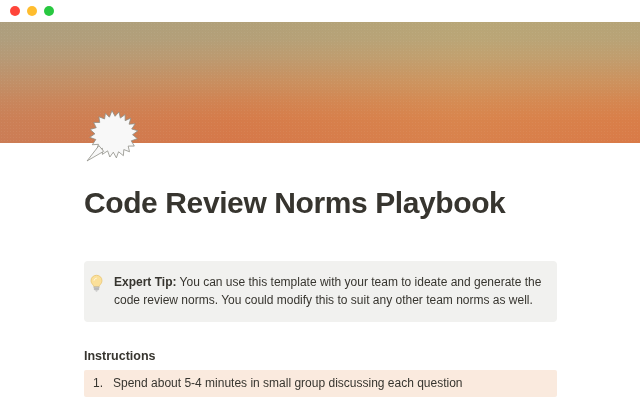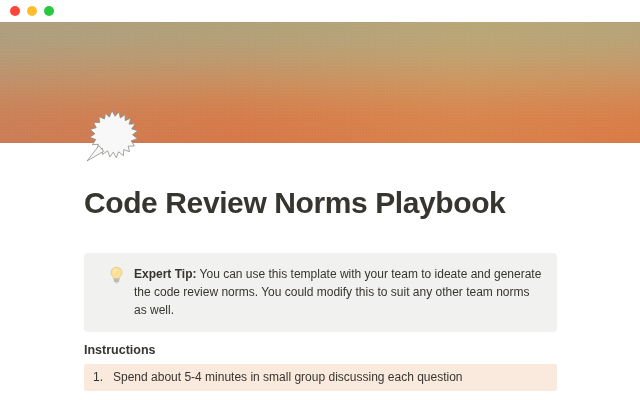--- a/index.html
+++ b/index.html
@@ -93,24 +93,24 @@
     margin-top: 42px;
     font-size: 30px;
     line-height: 36px;
     font-weight: bold;
     letter-spacing: -0.4px;
     color: #37352f;
   }
 
   
   .callout {
-    margin-top: 32px;
+    margin-top: 40px;
     background: #f1f1ef;
     border-radius: 4px;
-    padding: 12px 14px 13px 24px;
+    padding: 12px 14px 13px 4px;
     display: flex;
     align-items: flex-start;
     gap: 9px;
     width: 473px;
   }
   .callout-icon {
     flex: 0 0 auto;
     width: 17px;
     height: 18px;
     margin-top: 1px;
@@ -119,21 +119,21 @@
   .callout-text {
     font-size: 12px;
     line-height: 18px;
     color: #37352f;
     flex: 1 1 auto;
   }
   .callout-text b { font-weight: bold; }
 
   
   .section-heading {
-    margin-top: 10px;
+    margin-top: 26px;
     font-size: 12.5px;
     line-height: 16px;
     font-weight: bold;
     color: #37352f;
   }
 
   ol.numbered-list {
     margin-top: 6px;
     list-style: none;
     width: 473px;

